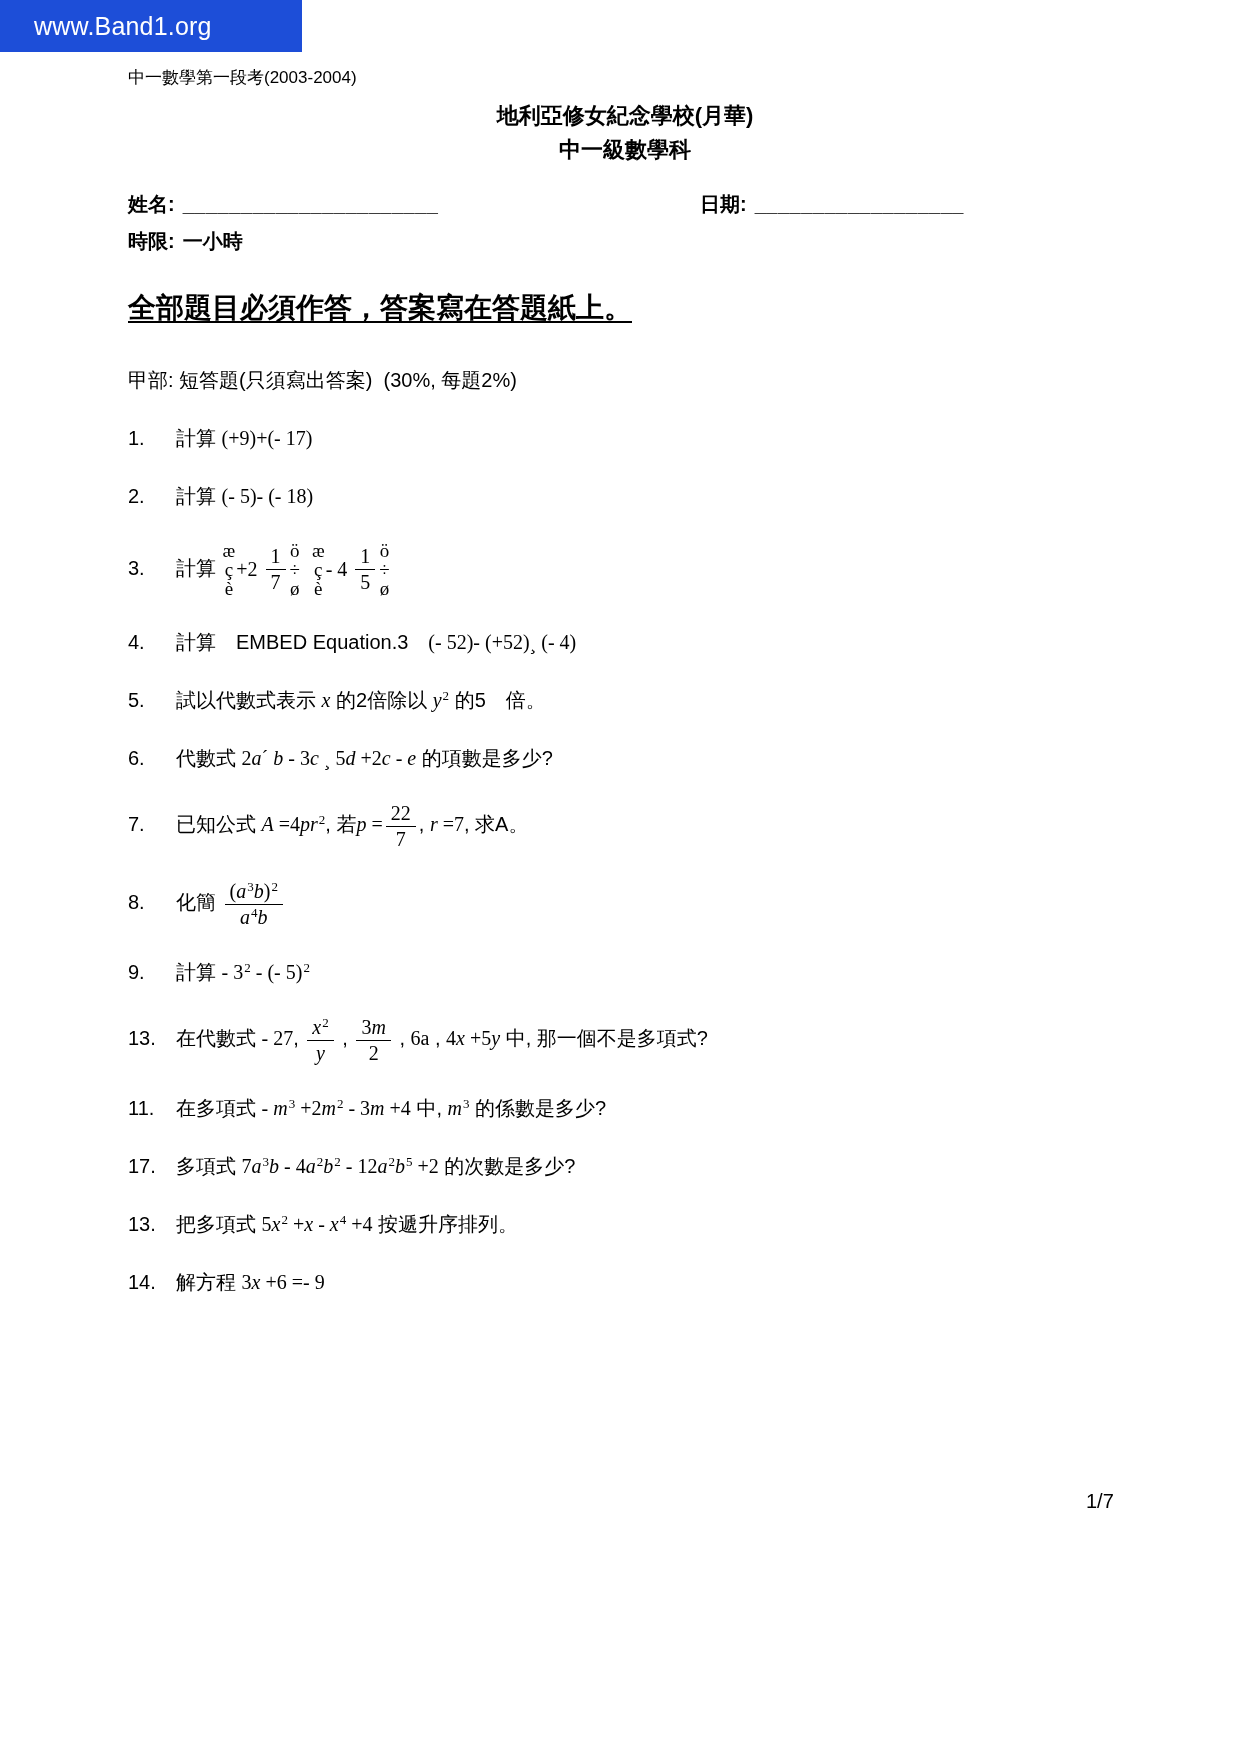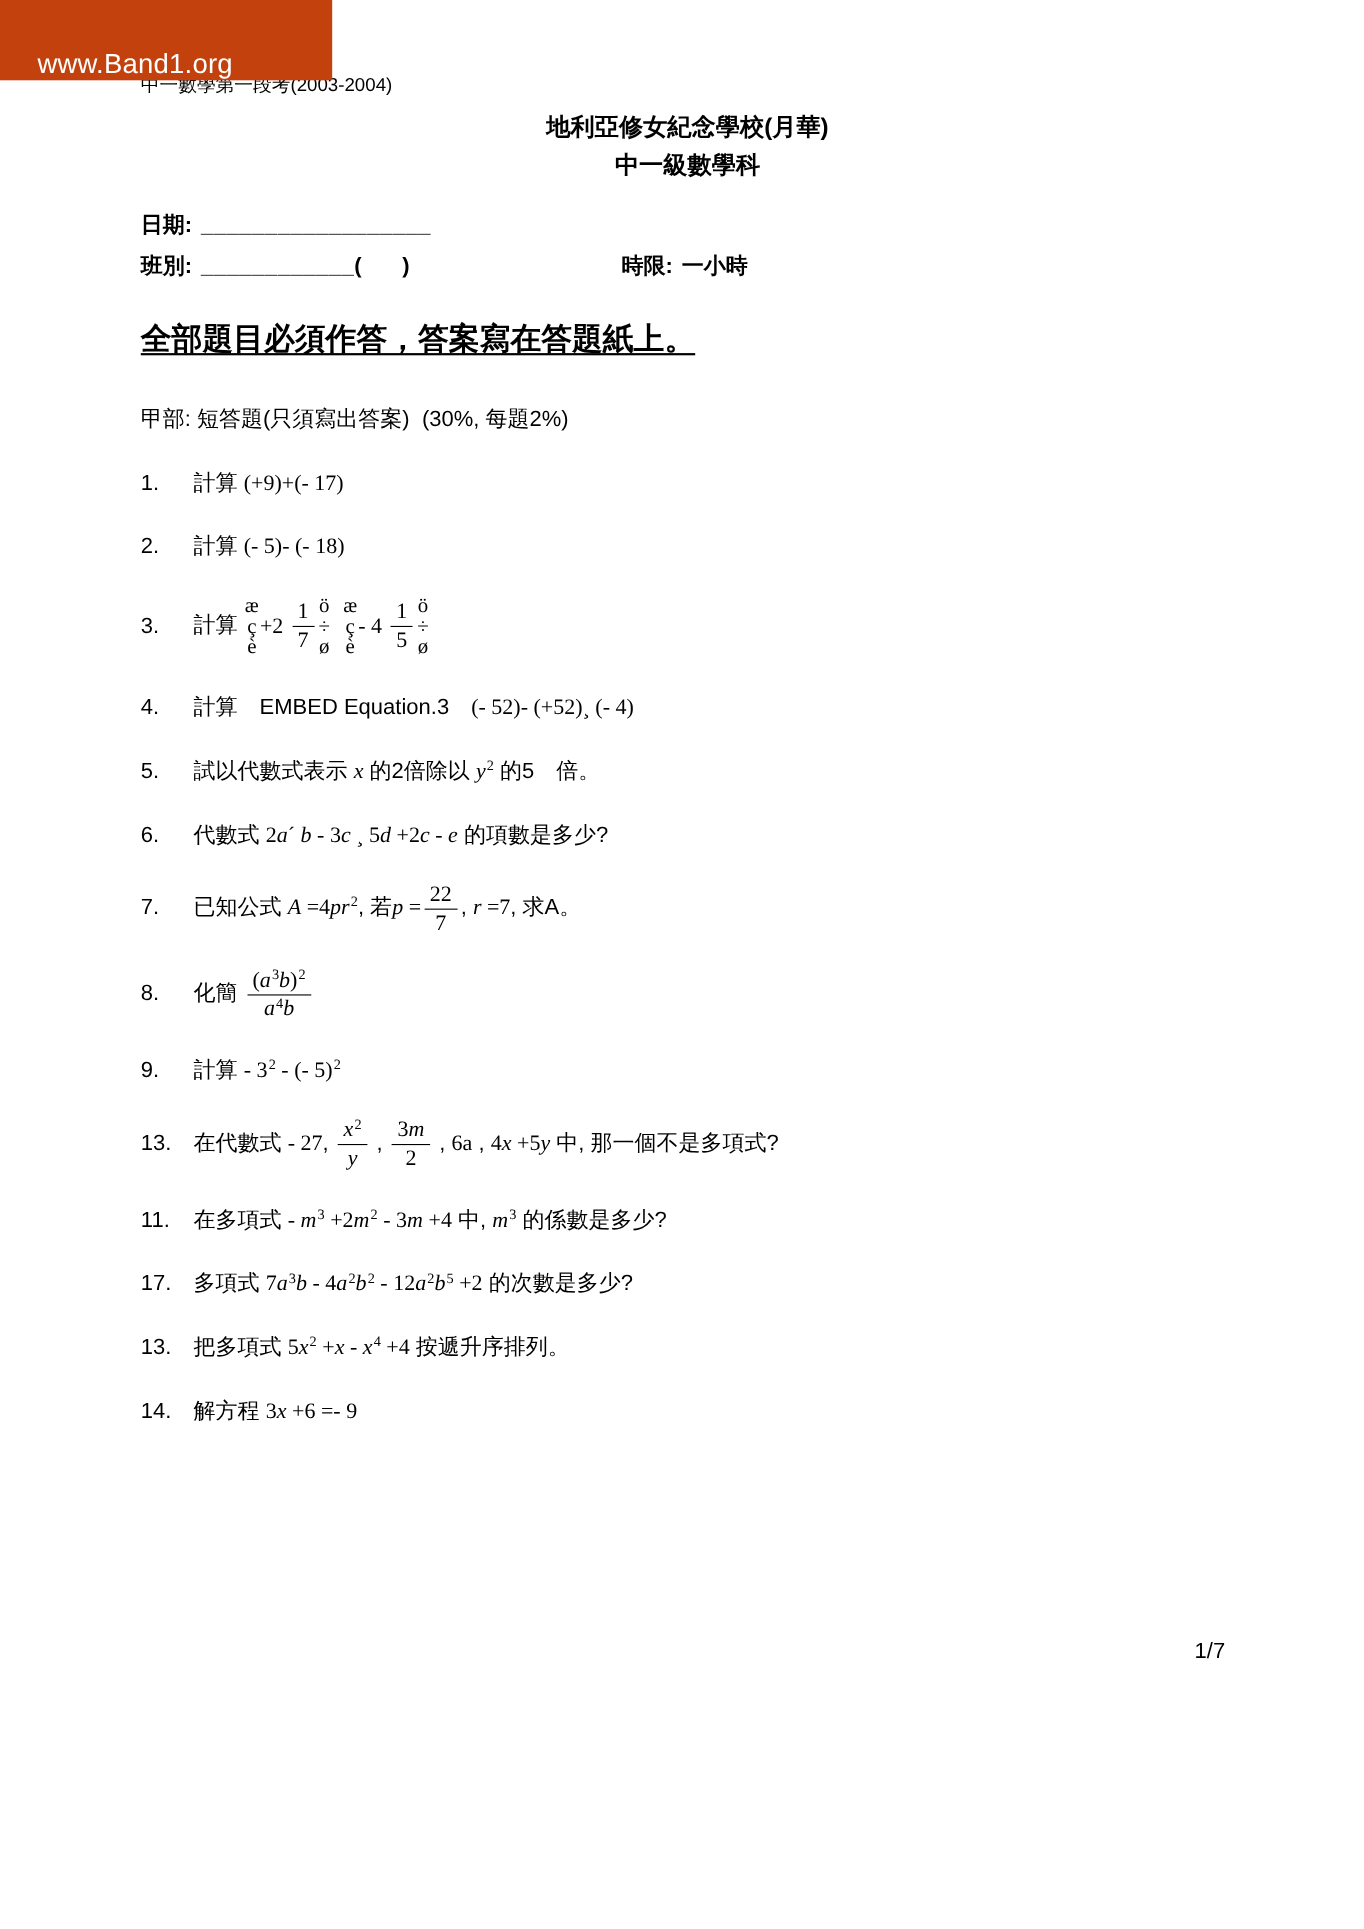--- a/index.html
+++ b/index.html
@@ -2,22 +2,22 @@
 <html><head>
 <meta charset="utf-8">
 <style>
   *{box-sizing:border-box;}
   html,body{margin:0;padding:0;}
   body{
     width:1240px;height:1754px;background:#ffffff;color:#000;
     font-family:"Liberation Sans",sans-serif;position:relative;overflow:hidden;
   }
   .banner{
-    position:absolute;left:0;top:0;width:302px;height:73px;background:#c2410c;
-    color:#fff;display:flex;align-items:flex-end;padding-left:34px;font-size:25px;
+    position:absolute;left:0;top:0;width:302px;height:52px;background:#1d4ed8;
+    color:#fff;display:flex;align-items:center;padding-left:34px;font-size:25px;
     letter-spacing:.2px;
   }
   .content{padding:66px 118px 0 128px;}
   .header-small{font-size:17px;}
   .titles{margin-top:10px;text-align:center;font-weight:700;font-size:22px;line-height:34px;}
   .fields{margin-top:24px;font-size:20px;font-weight:700;}
   .frow{display:flex;margin-top:10px;align-items:baseline;}
   .row1-left{width:572px;}
   .row2-left{width:437px;}
   .flabel{margin-right:8px;white-space:pre;}
@@ -49,28 +49,28 @@
 <div class="content">
   <div class="header-small">中一數學第一段考(2003-2004)</div>
 
   <div class="titles">
     <div>地利亞修女紀念學校(月華)</div>
     <div>中一級數學科</div>
   </div>
 
   <div class="fields">
     <div class="frow">
+      <div class="row1-left">
+        <span class="flabel">姓名:</span><span class="fline">______________________</span>
+      </div>
       <div>
         <span class="flabel">日期:</span><span class="fline">__________________</span>
       </div>
     </div>
     <div class="frow">
-      <div class="row2-left">
-        <span class="flabel">班別:</span><span class="fline">____________(      )</span>
-      </div>
       <div>
         <span class="flabel">時限:</span><span>一小時</span>
       </div>
     </div>
   </div>
 
   <div class="instruction">全部題目必須作答，答案寫在答題紙上。</div>
 
   <div class="section">甲部: 短答題(只須寫出答案)  (30%, 每題2%)</div>
 

